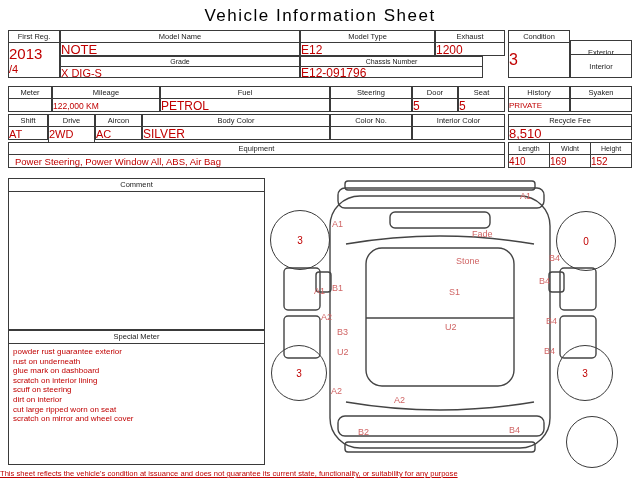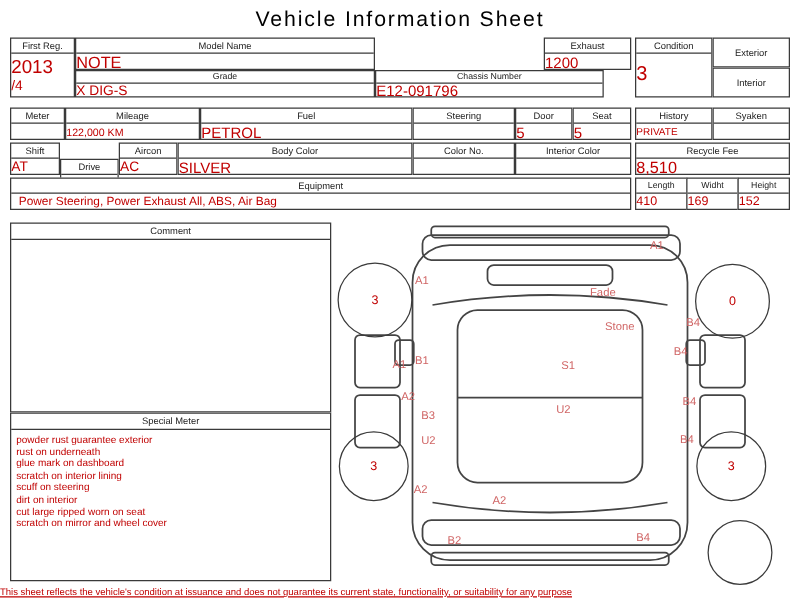--- a/index.html
+++ b/index.html
@@ -33,20 +33,24 @@
     <div class="ch">First Reg.</div>
     <div class="cv" style="font-size:15px;line-height:18px;margin-top:2px">2013</div>
     <div class="cv" style="font-size:11px;line-height:12px">/4</div>
   </div>
 
   <div class="cell" style="left:60px;top:30px;width:240px;height:26px">
     <div class="ch">Model Name</div>
     <div class="cv" style="font-size:13px">NOTE</div>
   </div>
 
+  <div class="cell" style="left:300px;top:30px;width:135px;height:26px">
+    <div class="ch">Model Type</div>
+    <div class="cv" style="font-size:12px">E12</div>
+  </div>
 
   <div class="cell" style="left:435px;top:30px;width:70px;height:26px">
     <div class="ch">Exhaust</div>
     <div class="cv" style="font-size:12px">1200</div>
   </div>
 
   <div class="cell" style="left:60px;top:56px;width:240px;height:22px">
     <div class="ch" style="height:9px;line-height:9px;font-size:7px">Grade</div>
     <div class="cv" style="font-size:11px;line-height:12px">X DIG-S</div>
   </div>
@@ -54,21 +58,21 @@
   <div class="cell" style="left:300px;top:56px;width:183px;height:22px">
     <div class="ch" style="height:9px;line-height:9px;font-size:7px">Chassis Number</div>
     <div class="cv" style="font-size:12px;line-height:12px">E12-091796</div>
   </div>
 
   <div class="cell" style="left:508px;top:30px;width:62px;height:48px">
     <div class="ch">Condition</div>
     <div class="cv" style="font-size:16px;line-height:34px">3</div>
   </div>
 
-  <div class="cell" style="left:570px;top:30px;width:62px;height:24px">
+  <div class="cell" style="left:570px;top:40px;width:62px;height:24px">
     <div class="lblonly">Exterior</div>
   </div>
 
   <div class="cell" style="left:570px;top:54px;width:62px;height:24px">
     <div class="lblonly">Interior</div>
   </div>
 
   <div class="cell" style="left:8px;top:86px;width:44px;height:26px">
     <div class="ch">Meter</div>
     <div class="cv"></div>
@@ -107,21 +111,21 @@
   <div class="cell" style="left:570px;top:86px;width:62px;height:26px">
     <div class="ch">Syaken</div>
     <div class="cv"></div>
   </div>
 
   <div class="cell" style="left:8px;top:114px;width:40px;height:26px">
     <div class="ch">Shift</div>
     <div class="cv">AT</div>
   </div>
 
-  <div class="cell" style="left:48px;top:127px;width:47px;height:26px">
+  <div class="cell" style="left:48px;top:114px;width:47px;height:41px">
     <div class="ch">Drive</div>
     <div class="cv">2WD</div>
   </div>
 
   <div class="cell" style="left:95px;top:114px;width:47px;height:26px">
     <div class="ch">Aircon</div>
     <div class="cv">AC</div>
   </div>
 
   <div class="cell" style="left:142px;top:114px;width:188px;height:26px">
@@ -139,21 +143,21 @@
     <div class="cv"></div>
   </div>
 
   <div class="cell" style="left:508px;top:114px;width:124px;height:26px">
     <div class="ch">Recycle Fee</div>
     <div class="cv" style="font-size:13px">8,510</div>
   </div>
 
   <div class="cell" style="left:8px;top:142px;width:497px;height:26px">
     <div class="ch">Equipment</div>
-    <div class="cv" style="text-align:left;padding-left:6px;font-size:9.5px">Power Steering, Power Exhaust  All, ABS, Air Bag</div>
+    <div class="cv" style="text-align:left;padding-left:6px;font-size:9.5px">Power Steering, Power Window  All, ABS, Air Bag</div>
   </div>
 
   <div class="cell" style="left:508px;top:142px;width:42px;height:26px">
     <div class="ch" style="font-size:7px">Length</div>
     <div class="cv" style="font-size:10px">410</div>
   </div>
   <div class="cell" style="left:549px;top:142px;width:42px;height:26px">
     <div class="ch" style="font-size:7px">Widht</div>
     <div class="cv" style="font-size:10px">169</div>
   </div>
@@ -215,21 +219,21 @@
     <div class="wheel" style="left:289px;top:169px;width:56px;height:56px">
       <span>3</span>
     </div>
     <div class="wheel" style="left:298px;top:240px;width:52px;height:52px">
       <span></span>
     </div>
 
     <div class="ann" style="left:252px;top:16px">A1</div>
     <div class="ann" style="left:64px;top:44px">A1</div>
     <div class="ann" style="left:204px;top:54px">Fade</div>
-    <div class="ann" style="left:216px;top:81px">Stone</div>
+    <div class="ann" style="left:188px;top:81px">Stone</div>
     <div class="ann" style="left:281px;top:78px">B4</div>
     <div class="ann" style="left:46px;top:111px">A1</div>
     <div class="ann" style="left:64px;top:108px">B1</div>
     <div class="ann" style="left:271px;top:101px">B4</div>
     <div class="ann" style="left:53px;top:137px">A2</div>
     <div class="ann" style="left:181px;top:112px">S1</div>
     <div class="ann" style="left:69px;top:152px">B3</div>
     <div class="ann" style="left:177px;top:147px">U2</div>
     <div class="ann" style="left:278px;top:141px">B4</div>
     <div class="ann" style="left:69px;top:172px">U2</div>

